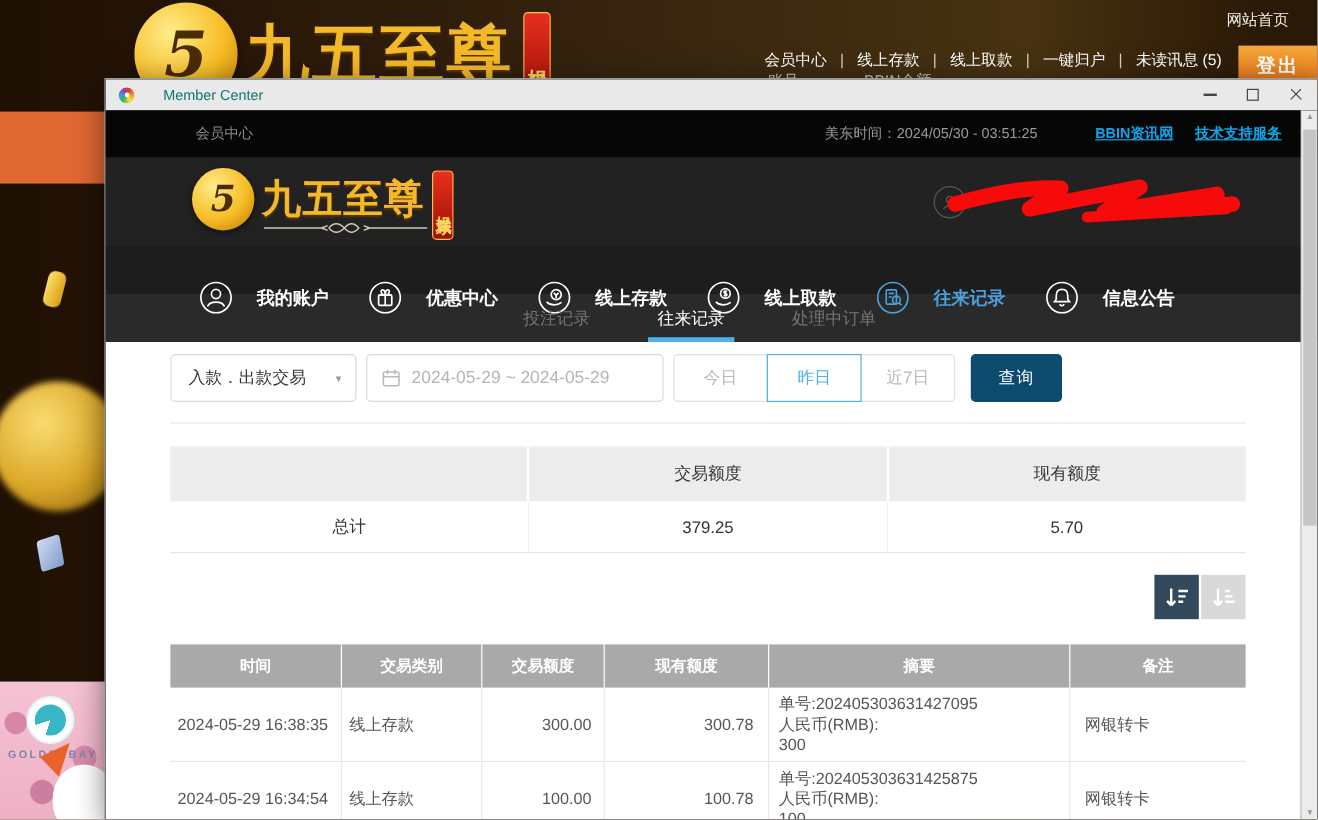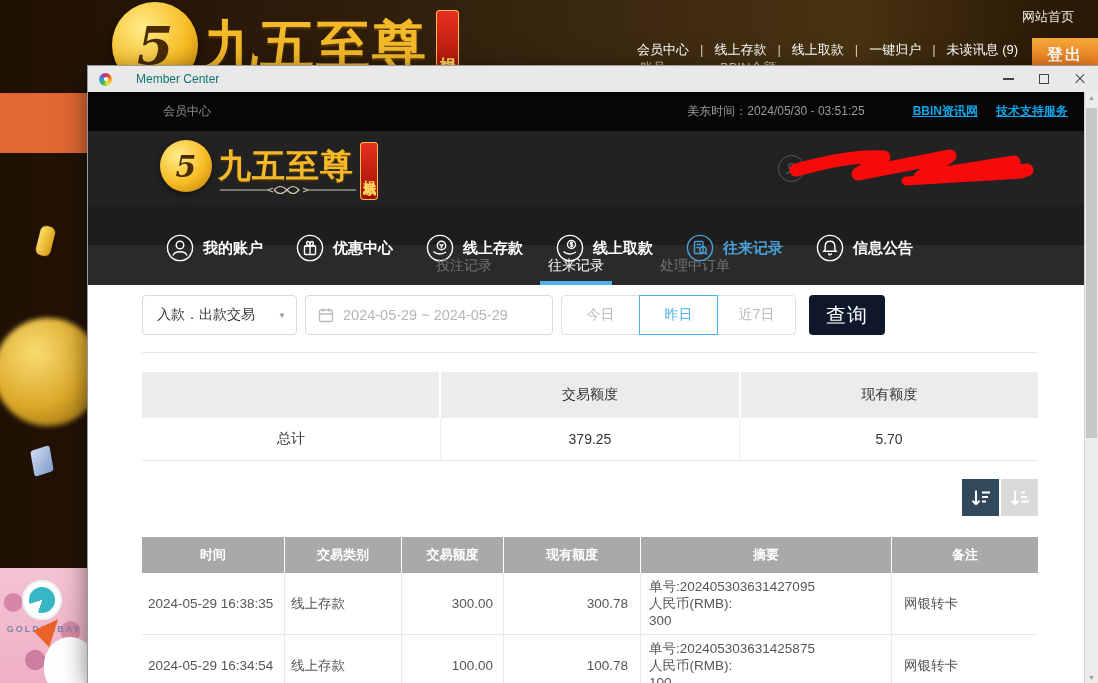--- a/index.html
+++ b/index.html
@@ -81,21 +81,21 @@
   .win-logo .logo-circle { width:52px; height:52px; font-size:30px; }
   .win-logo .logo-text { font-size:33px; font-weight:bold; color:#f4b929; letter-spacing:1px;
         text-shadow:0 1px 2px #5e3a05; margin:4px 0 0 6px; }
   .win-logo .badge-vert { font-size:13px; height:58px; margin:2px 0 0 6px; padding:3px 2px; letter-spacing:1px; }
   .flourish { position:absolute; left:130px; top:52px; }
   .hdr-circle { position:absolute; width:27px; height:27px; border:1.5px solid #575757; border-radius:50%;
         display:flex; align-items:center; justify-content:center; color:#575757; }
   .scribble { position:absolute; left:700px; top:12px; }
 
   .navbar { height:40px; background:#1d1d1d; display:flex; align-items:center; gap:33px; padding-left:78px; }
-  .nav-item { display:flex; align-items:center; gap:9px; color:#fff; font-size:15px; font-weight:bold; cursor:pointer; white-space:nowrap;margin-top:46px; }
+  .nav-item { display:flex; align-items:center; gap:20px; color:#fff; font-size:15px; font-weight:bold; cursor:pointer; white-space:nowrap;margin-top:46px; }
   .nav-item.active { color:#4a9fd9; }
   .nav-item svg { display:block; }
 
   .subtabs { height:40px; background:#2a2a2a; display:flex; justify-content:center; padding-right:20px; }
   .subtab { position:relative; color:#747474; font-size:14px; line-height:40px; padding:0 28px; cursor:pointer; }
   .subtab.active { color:#fff; }
   .subtab.active::after { content:""; position:absolute; left:20px; right:20px; bottom:0; height:4px; background:#4db2ea; }
 
   .content { position:absolute; left:0; top:219px; right:14px; bottom:0; background:#fff; padding:10px 46px 0 54px; overflow:hidden; }
 
@@ -105,22 +105,22 @@
   .f-select .lbl { flex:1; }
   .caret { font-size:8px; color:#999; }
   .f-date { width:248px; margin-left:8px; border:1px solid #d9d9d9; border-radius:4px; display:flex;
         align-items:center; gap:9px; padding:0 12px; color:#b5b5b5; font-size:14.5px; cursor:pointer; }
   .quick-group { display:flex; margin-left:8px; }
   .qbtn { width:79px; border:1px solid #e0e0e0; background:#fff; color:#b9b9b9; font-size:14px;
         display:flex; align-items:center; justify-content:center; cursor:pointer; margin-left:-1px; }
   .qbtn:first-child { border-radius:4px 0 0 4px; margin-left:0; }
   .qbtn:last-child { border-radius:0 4px 4px 0; }
   .qbtn.active { border-color:#4db2ea; color:#4db2ea; z-index:1; }
-  .search-btn { width:76px; margin-left:13px; background:#0f172a; color:#fff; border-radius:4px;
-        font-size:20px; display:flex; align-items:center; justify-content:center; letter-spacing:1px; cursor:pointer; }
+  .search-btn { width:76px; margin-left:13px; background:#0c4a6e; color:#fff; border-radius:4px;
+        font-size:14px; display:flex; align-items:center; justify-content:center; letter-spacing:1px; cursor:pointer; }
 
   .divider { height:1px; background:#e8e8e8; margin-top:17px; }
 
   .summary { margin-top:19px; border-bottom:1px solid #e6e6e6; }
   .sum-head { display:flex; height:46px; background:#ececec; }
   .sum-head .cell { flex:1; display:flex; align-items:center; justify-content:center; font-size:14px; color:#333; }
   .sum-head .cell + .cell { border-left:2px solid #fff; }
   .sum-row { display:flex; height:42px; background:#fff; }
   .sum-row .cell { flex:1; display:flex; align-items:center; justify-content:center; font-size:14px; color:#333; }
   .sum-row .cell + .cell { border-left:1px solid #efefef; }
@@ -160,21 +160,21 @@
       <div class="logo-circle">5</div>
       <div class="logo-text">九五至尊</div>
       <div class="badge-vert">娱乐城</div>
     </div>
     <div class="bg-home">网站首页</div>
     <div class="bg-links">
       <span>会员中心</span>
       <span>线上存款</span>
       <span>线上取款</span>
       <span>一键归户</span>
-      <span>未读讯息 (9)</span>
+      <span>未读讯息 (5)</span>
     </div>
     <div class="bg-logout">登出</div>
     <div class="bg-account">
       <span>账号</span>
       <span>BBIN余额</span>
     </div>
     <div class="orange-block"></div>
     <div class="coin-small"></div>
     <div class="coin-big"></div>
     <div class="gem"></div>

